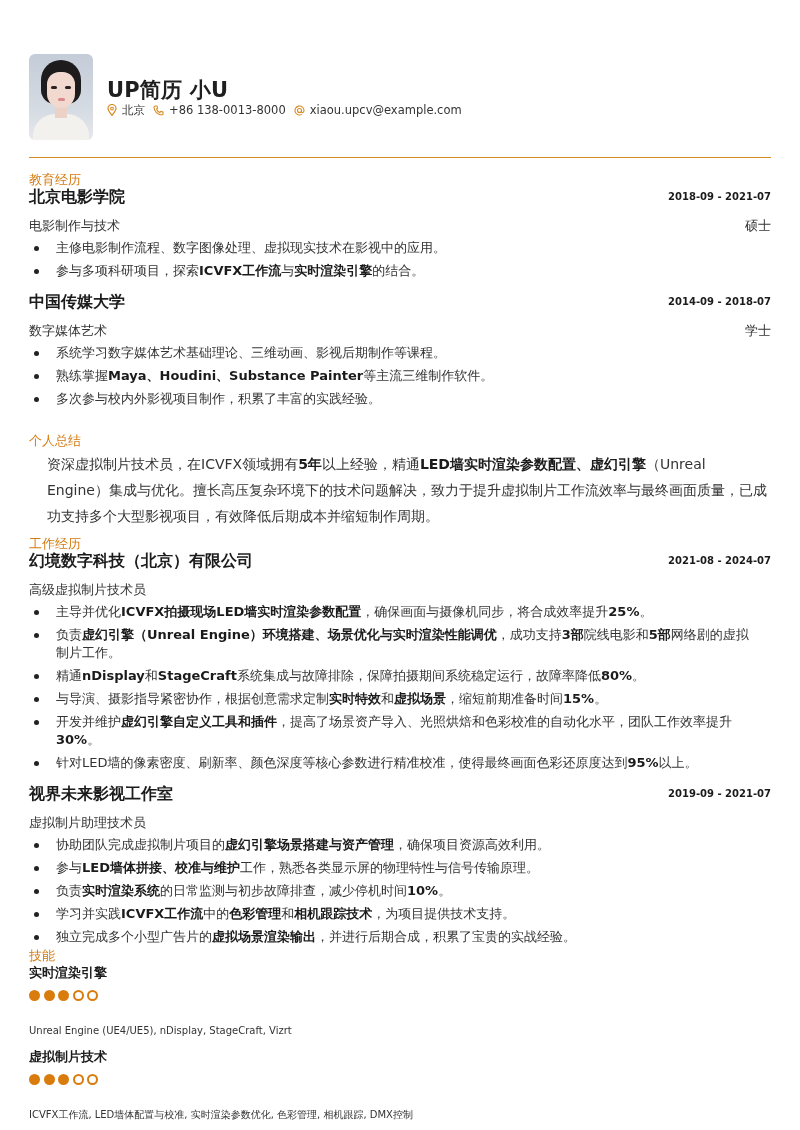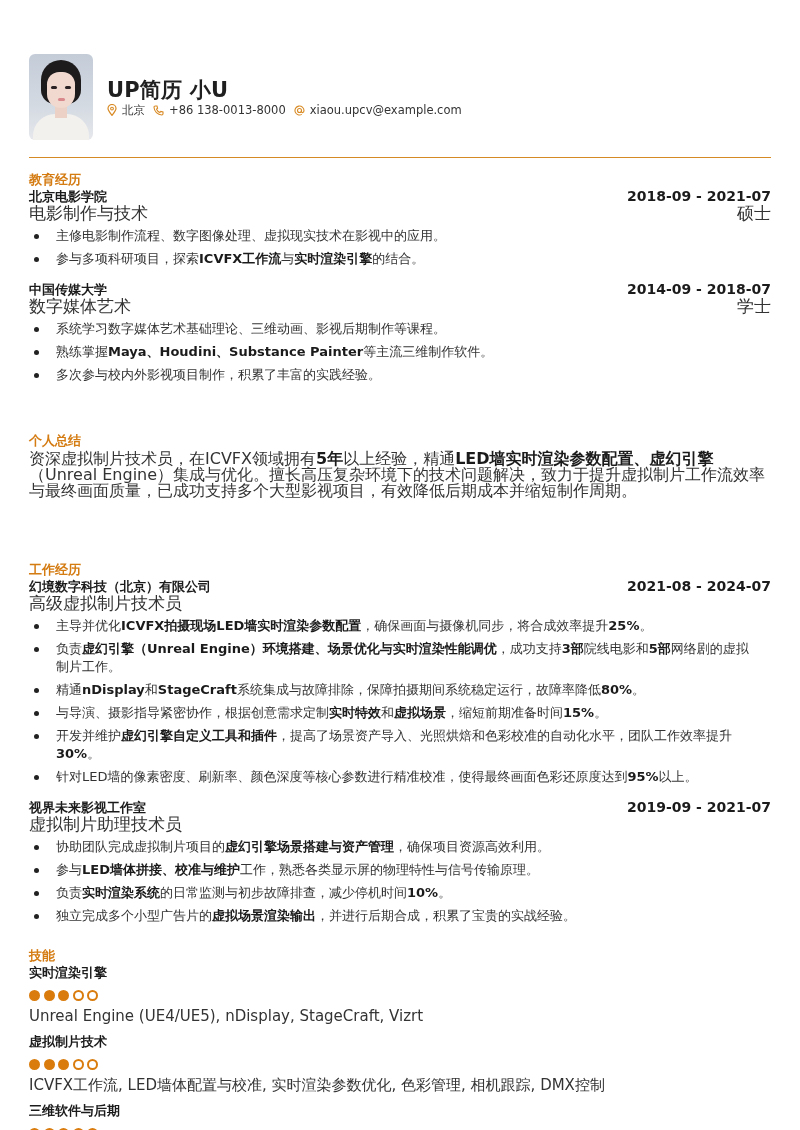--- a/index.html
+++ b/index.html
@@ -17,38 +17,38 @@
     .photo .lip { position: absolute; left: 29px; top: 44px; width: 7px; height: 3px; background: #d9888c; border-radius: 3px; }
     .photo .eye { position: absolute; top: 32px; width: 6px; height: 3px; background: #2a2224; border-radius: 3px; }
     .head-info { margin-left: 14px; }
     .name { font-size: 21px; font-weight: bold; color: #1f1f1f; letter-spacing: 0.2px; line-height: 26px; }
     .contacts { display: flex; align-items: center; font-size: 11.5px; color: #333; }
     .contact { display: flex; align-items: center; margin-right: 8px; }
     .contact svg { margin-right: 5px; }
 
     .divider { position: absolute; left: 29px; width: 742px; top: 157px; height: 1px; background: #d58a24; }
 
-    .section-title { color: #d47b12; font-size: 13px; font-weight: bold; line-height: 17px; }
+    .section-title { color: #d47b12; font-size: 13px; font-weight: normal; line-height: 17px; }
     .entry-head { display: flex; justify-content: space-between; line-height: 17px; }
-    .entry-name { font-weight: bold; font-size: 13px; color: #1b1b1b; }
-    .entry-date { font-weight: bold; font-size: 14px; color: #1b1b1b; }
-    .entry-sub { display: flex; justify-content: space-between; line-height: 17px; font-size: 17px; color: #333; }
+    .entry-name { font-weight: bold; font-size: 16px; color: #1b1b1b; }
+    .entry-date { font-weight: bold; font-size: 10px; color: #1b1b1b; }
+    .entry-sub { display: flex; justify-content: space-between; line-height: 17px; font-size: 13px; color: #333; margin-top: 12px; }
     ul.bullets { list-style: none; margin-top: 5px; }
     ul.bullets li { position: relative; padding-left: 27px; font-size: 13px; line-height: 18px; margin-bottom: 5px; color: #333; padding-right: 20px; }
     ul.bullets li::before { content: ""; position: absolute; left: 5px; top: 7px; width: 5px; height: 5px; border-radius: 50%; background: #222; }
     b { color: #1b1b1b; }
-    .summary { font-size: 16px; line-height: 16px; color: #333; margin-top: 2px; }
+    .summary { font-size: 14px; line-height: 26px; color: #333; margin-top: 2px; margin-left: 18px; }
 
     .block { position: absolute; left: 29px; width: 742px; }
 
     .skill-name { font-weight: bold; font-size: 13px; color: #1b1b1b; line-height: 17px; }
     .dots { display: flex; margin-top: 9px; }
     .dot { width: 11px; height: 11px; border-radius: 50%; margin-right: 3.5px; border: 2px solid #d97c0d; }
     .dot.on { background: #d97c0d; }
-    .skill-list { font-size: 15px; color: #333; margin-top: 8px; line-height: 14px; }
+    .skill-list { font-size: 10px; color: #333; margin-top: 23px; line-height: 14px; }
   </style>
 </head>
 <body>
 
 <div class="page">
 
   <div class="header">
     <div class="photo">
       <div class="body"></div>
       <div class="neck"></div>
@@ -120,21 +120,21 @@
           <li><span>多次参与校内外影视项目制作，积累了丰富的实践经验。</span></li>
         </ul>
     </div>
   </div>
 
   <div class="block" style="top:432px;">
     <div class="section-title">个人总结</div>
     <div class="summary"><span>资深虚拟制片技术员，在ICVFX领域拥有</span><b>5年</b><span>以上经验，精通</span><b>LED墙实时渲染参数配置、虚幻引擎</b><span>（Unreal Engine）集成与优化。擅长高压复杂环境下的技术问题解决，致力于提升虚拟制片工作流效率与最终画面质量，已成功支持多个大型影视项目，有效降低后期成本并缩短制作周期。</span></div>
   </div>
 
-  <div class="block" style="top:561px;">
+  <div class="block" style="top:535px;">
     <div class="section-title">工作经历</div>
 
     <div>
       <div class="entry-head">
         <span class="entry-name">幻境数字科技（北京）有限公司</span>
         <span class="entry-date">2021-08 - 2024-07</span>
       </div>
       <div class="entry-sub">
         <span>高级虚拟制片技术员</span>
       </div>
@@ -153,20 +153,21 @@
         <span class="entry-name">视界未来影视工作室</span>
         <span class="entry-date">2019-09 - 2021-07</span>
       </div>
       <div class="entry-sub">
         <span>虚拟制片助理技术员</span>
       </div>
       <ul class="bullets">
           <li><span>协助团队完成虚拟制片项目的</span><b>虚幻引擎场景搭建与资产管理</b><span>，确保项目资源高效利用。</span></li>
           <li><span>参与</span><b>LED墙体拼接、校准与维护</b><span>工作，熟悉各类显示屏的物理特性与信号传输原理。</span></li>
           <li><span>负责</span><b>实时渲染系统</b><span>的日常监测与初步故障排查，减少停机时间</span><b>10%</b><span>。</span></li>
+          <li><span>学习并实践</span><b>ICVFX工作流</b><span>中的</span><b>色彩管理</b><span>和</span><b>相机跟踪技术</b><span>，为项目提供技术支持。</span></li>
           <li><span>独立完成多个小型广告片的</span><b>虚拟场景渲染输出</b><span>，并进行后期合成，积累了宝贵的实战经验。</span></li>
         </ul>
     </div>
   </div>
 
   <div class="block" style="top:947px;">
     <div class="section-title">技能</div>
 
     <div>
       <div class="skill-name">实时渲染引擎</div>

